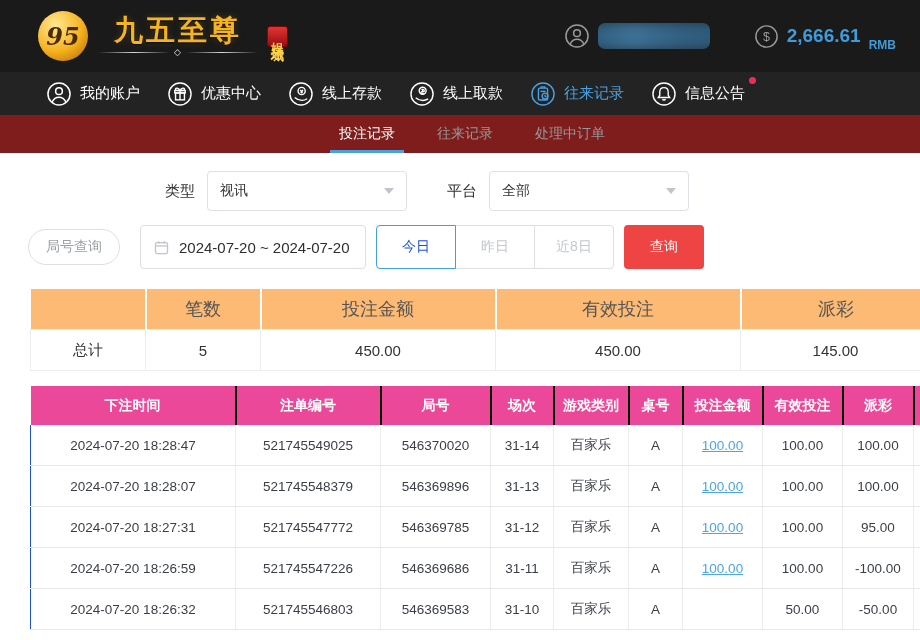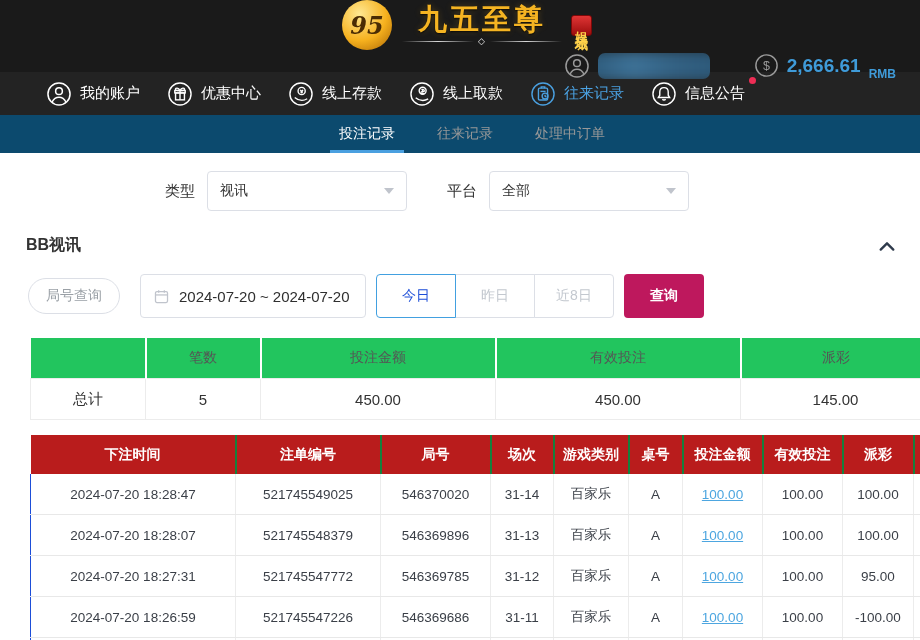--- a/index.html
+++ b/index.html
@@ -1,20 +1,20 @@
 <!DOCTYPE html>
 <html><head>
 <meta charset="utf-8">
 <style>
   html,body{margin:0;padding:0;background:#fff;}
   .page{width:920px;height:640px;position:relative;overflow:hidden;background:#fff;
         font-family:"Liberation Sans",sans-serif;}
 
   
-  .topbar{height:72px;background:#1a1a1a;display:flex;align-items:center;padding:0 24px;box-sizing:border-box;flex-direction:column;}
+  .topbar{height:72px;background:#1a1a1a;display:flex;align-items:center;padding:0 24px;box-sizing:border-box;}
   .logo{display:flex;align-items:center;margin-left:14px;}
   .logo-circle{width:50px;height:50px;border-radius:50%;flex:0 0 auto;
      background:radial-gradient(circle at 35% 28%,#ffe892,#f6b11e 55%,#a96403);
      display:flex;align-items:center;justify-content:center;
      font-family:"DejaVu Serif",serif;font-style:italic;font-weight:bold;font-size:24px;color:#4a2c04;}
   .logo-text{margin-left:10px;display:flex;flex-direction:column;align-items:center;}
   .brand{font-size:29px;font-weight:bold;color:#f5b422;letter-spacing:3px;line-height:1.05;
      text-shadow:0 1px 2px rgba(0,0,0,.8),0 0 6px rgba(245,180,34,.25);}
   .flourish{width:160px;display:flex;align-items:center;color:#e9e9e9;font-size:9px;margin-top:2px;}
   .flourish::before,.flourish::after{content:"";flex:1;height:1px;background:linear-gradient(to right,transparent,#d8d8d8,transparent);}
@@ -32,21 +32,21 @@
   .balance-cur{font-size:12px;font-weight:bold;color:#3f9bd9;align-self:center;margin-top:17px;}
   .icon svg{display:block;}
 
   
   .navbar{height:43px;background:#232323;display:flex;align-items:center;gap:27px;padding:0 0 0 46px;box-sizing:border-box;}
   .nav-item{display:flex;align-items:center;gap:8px;color:#fff;font-size:15px;position:relative;cursor:pointer;white-space:nowrap;}
   .nav-item.active{color:#4aa0e0;}
   .nav-badge{position:absolute;top:-4px;right:-11px;width:7px;height:7px;border-radius:50%;background:#ee2d55;}
 
   
-  .subtabs{height:38px;background:#0c4a6e;display:flex;justify-content:center;gap:36px;padding-left:24px;}
+  .subtabs{height:38px;background:#7f1d1d;display:flex;justify-content:center;gap:36px;padding-left:24px;}
   .subtab{color:#989898;font-size:14px;display:flex;align-items:center;position:relative;cursor:pointer;padding:0 3px;}
   .subtab.active{color:#fff;}
   .subtab.active::after{content:"";position:absolute;left:-6px;right:-6px;bottom:0;height:3px;background:#4aa0e0;}
 
   
   .filter-row{display:flex;align-items:center;padding:18px 0 12px 165px;}
   .filter-label{font-size:15px;color:#333;margin-right:12px;}
   .select{width:200px;height:40px;border:1px solid #dcdfe6;border-radius:4px;background:#fff;
      display:flex;align-items:center;justify-content:space-between;padding:0 12px;box-sizing:border-box;
      color:#333;font-size:14px;cursor:pointer;}
@@ -65,33 +65,33 @@
   .pill.active{border-color:#42a0e0;color:#2f9fe8;font-weight:bold;}
   .pill + .pill{margin-left:18px;}
   .date-input{height:44px;width:226px;border:1px solid #dcdfe6;border-radius:4px;display:flex;align-items:center;gap:9px;
      padding:0 12px;font-size:15px;color:#2f2f2f;margin-left:20px;box-sizing:border-box;cursor:pointer;white-space:nowrap;}
   .segment{display:flex;margin-left:10px;}
   .seg-btn{height:44px;min-width:80px;padding:0 14px;display:flex;align-items:center;justify-content:center;
      border:1px solid #dcdfe6;background:#fff;color:#c3c8cf;font-size:14px;margin-left:-1px;cursor:pointer;box-sizing:border-box;}
   .seg-btn:first-child{border-radius:4px 0 0 4px;margin-left:0;}
   .seg-btn:last-child{border-radius:0 4px 4px 0;}
   .seg-btn.active{border-color:#42a0e0;color:#1d4ed8;position:relative;z-index:1;}
-  .search-btn{height:44px;width:80px;margin-left:10px;background:#be185d;color:#fff;border:none;border-radius:4px;
-     font-size:14px;cursor:pointer;font-weight:bold;}
+  .search-btn{height:44px;width:80px;margin-left:10px;background:#ef4444;color:#fff;border:none;border-radius:4px;
+     font-size:14px;cursor:pointer;}
 
   
   table{border-collapse:collapse;table-layout:fixed;}
   .summary-table{margin:4px 0 0 30px;width:900px;}
-  .summary-table th{background:#22c55e;height:38px;font-weight:normal;color:#555;font-size:14px;border-right:2px solid #fff;}
+  .summary-table th{background:#fdba74;height:38px;font-weight:normal;color:#555;font-size:18px;border-right:2px solid #fff;}
   .summary-table th:last-child{border-right:none;}
   .summary-table td{height:38px;text-align:center;font-size:15px;color:#333;border:1px solid #ececec;}
 
   
   .data-table{margin:15px 0 0 30px;width:950px;}
-  .data-table thead th{background:#b91c1c;color:#fff;font-weight:bold;font-size:14px;height:37px;border-right:2px solid #15803d;}
+  .data-table thead th{background:#ec4899;color:#fff;font-weight:bold;font-size:14px;height:37px;border-right:2px solid #000000;}
   .data-table tbody td{height:38px;text-align:center;font-size:13.5px;color:#3a3f47;
      border-bottom:1px solid #e8e8e8;border-right:1px solid #ececec;background:#fff;}
   .data-table tbody td:first-child{border-left:1px solid #1d4ed8;}
   .amount-link{color:#4da6e0;text-decoration:underline;cursor:pointer;}
   .neg{color:#e04f4f;}
 </style>
 </head>
 <body>
 
 <div class="page">
@@ -217,30 +217,20 @@
       <span class="caret"></span>
     </div>
     <span class="gap36"></span>
     <span class="filter-label">平台</span>
     <div class="select">
       <span>全部</span>
       <span class="caret"></span>
     </div>
   </div>
 
-  <div class="section-head">
-    <span class="section-title">BB视讯</span>
-    <span class="collapse-btn">
-      <span class="icon">
-        <svg width="18" height="14" viewBox="0 0 20 14" fill="none" stroke="#2f3b4c" stroke-width="2.6" stroke-linecap="round" stroke-linejoin="round">
-          <polyline points="3,11 10,4 17,11"></polyline>
-        </svg>
-      </span>
-    </span>
-  </div>
 
   <div class="query-row">
     <button class="pill">局号查询</button>
     <div class="date-input">
       <span class="icon">
         <svg width="17" height="17" viewBox="0 0 24 24" fill="none" stroke="#c0c4cc" stroke-width="1.8">
           <rect x="3.5" y="5" width="17" height="15.5" rx="2"></rect>
           <line x1="3.5" y1="9.8" x2="20.5" y2="9.8"></line>
           <line x1="8" y1="3" x2="8" y2="6.8"></line>
             <line x1="16" y1="3" x2="16" y2="6.8"></line>

